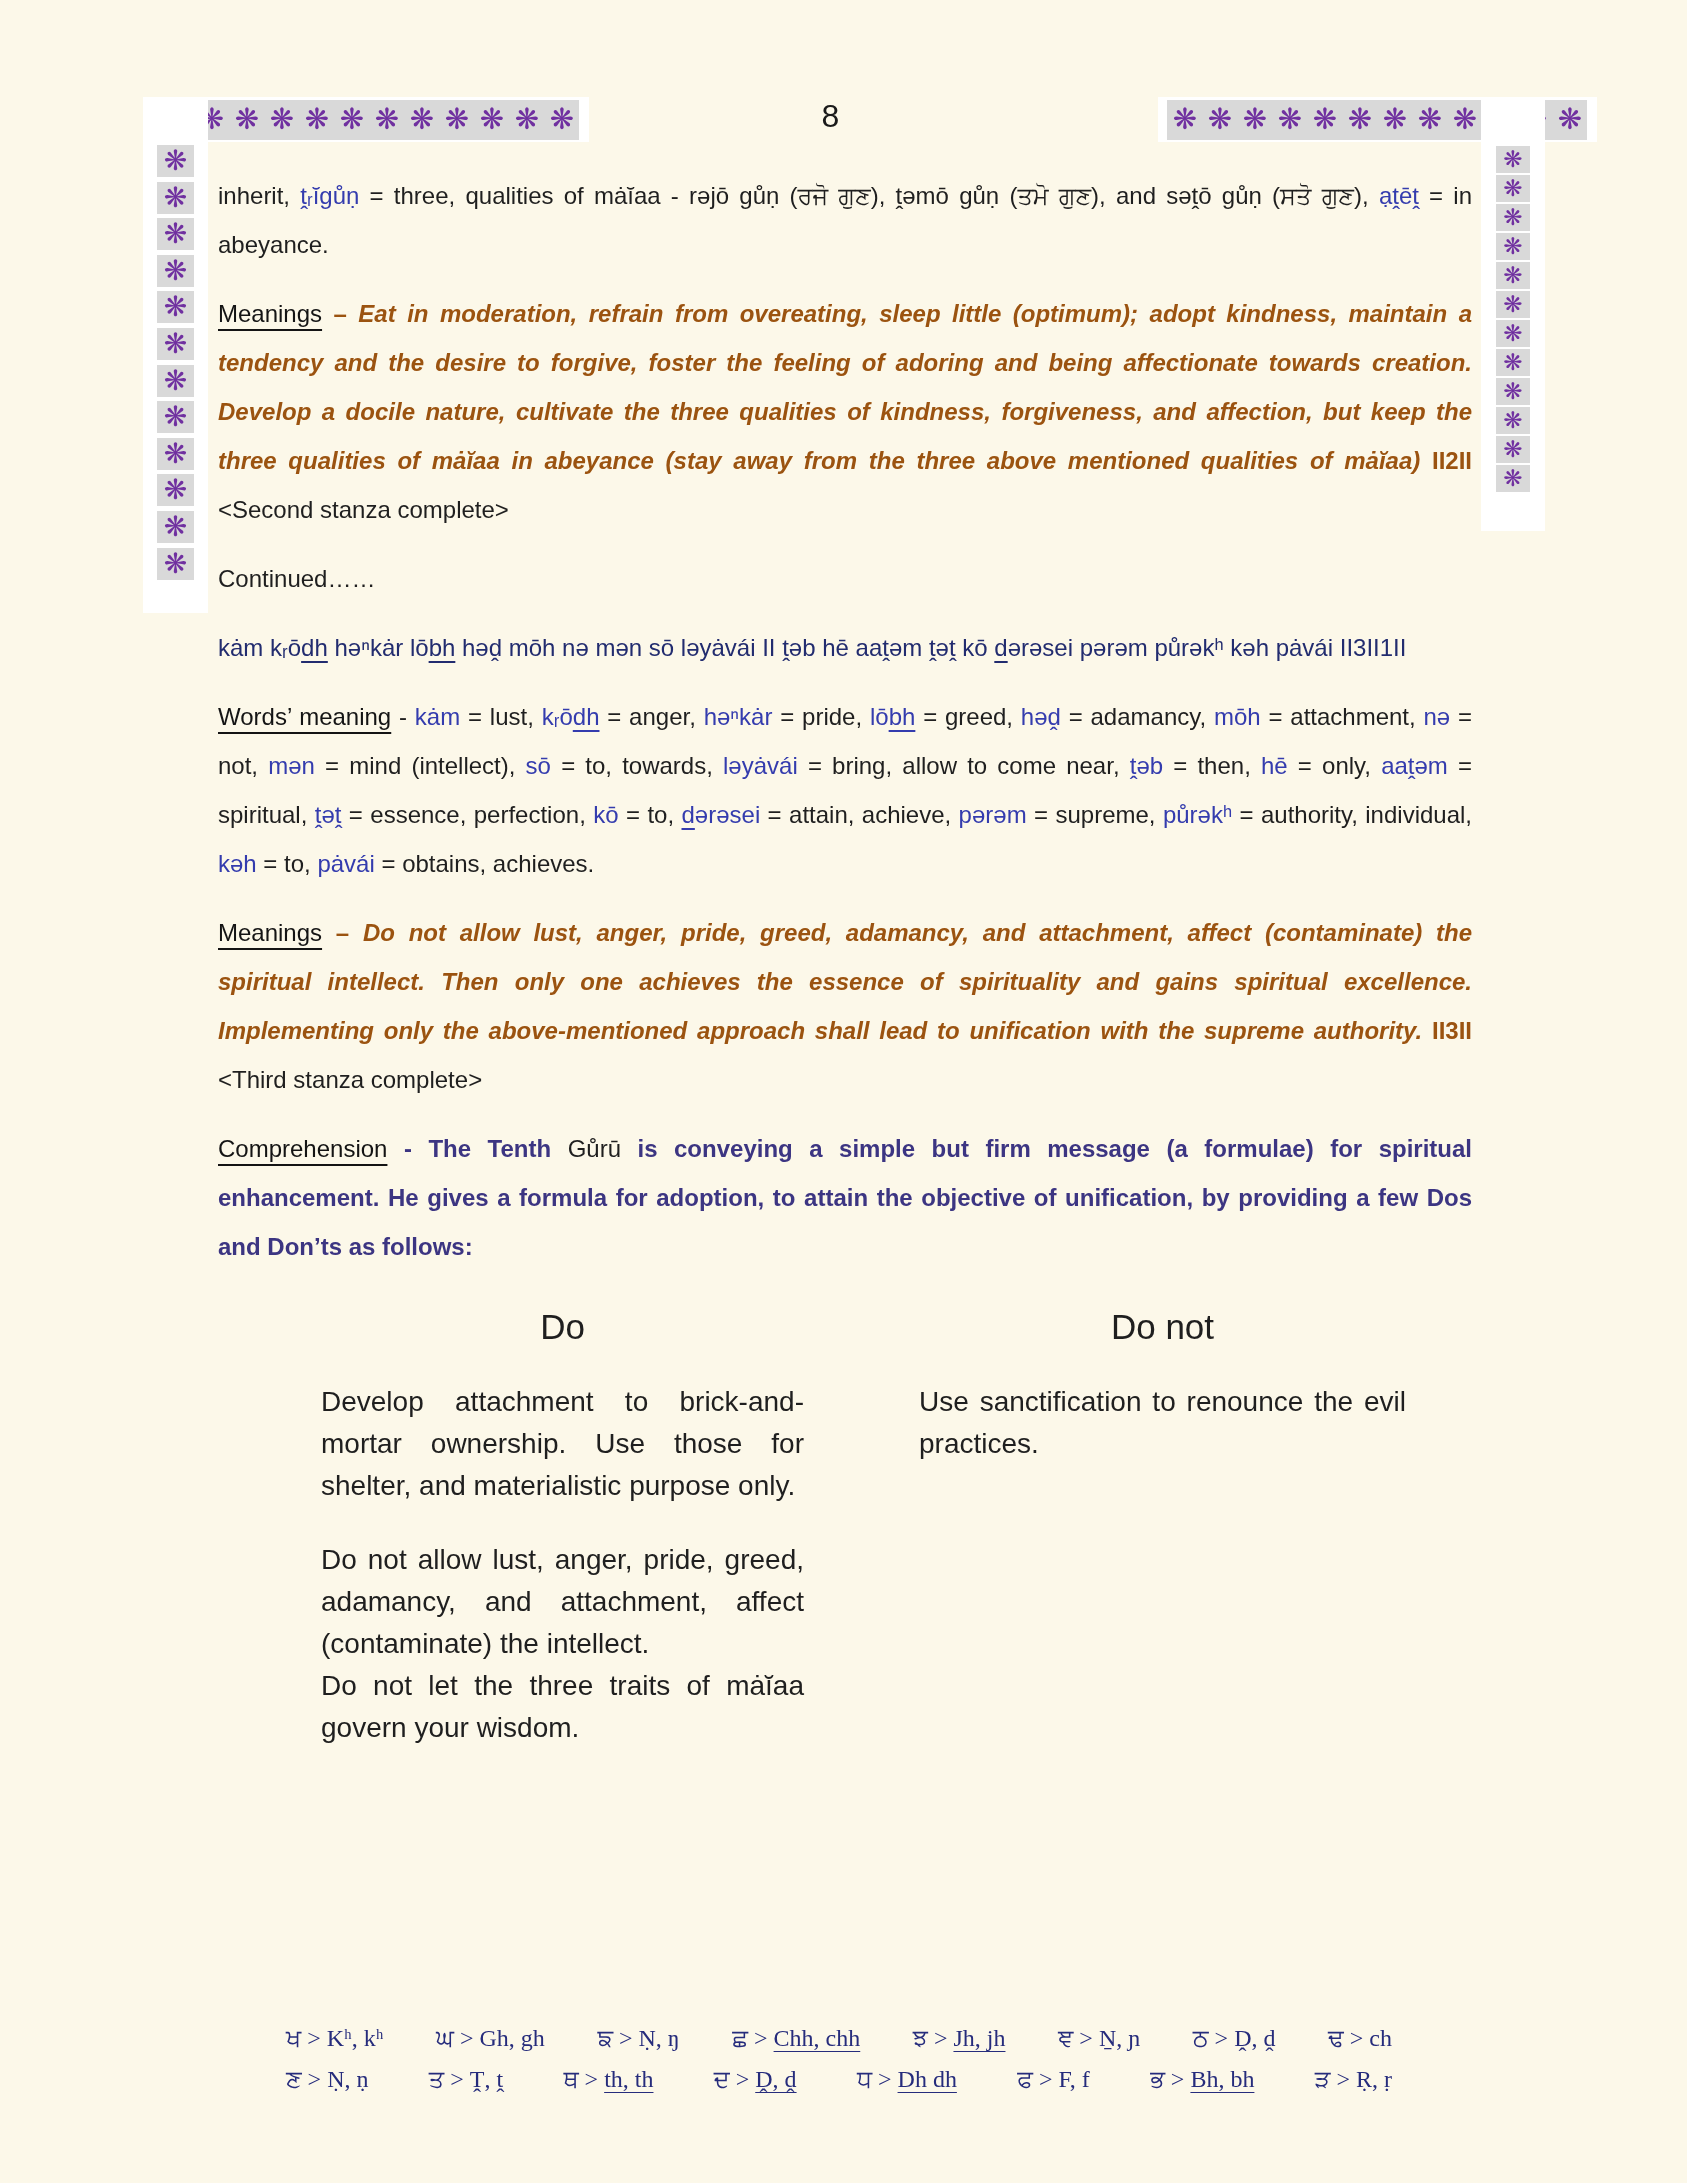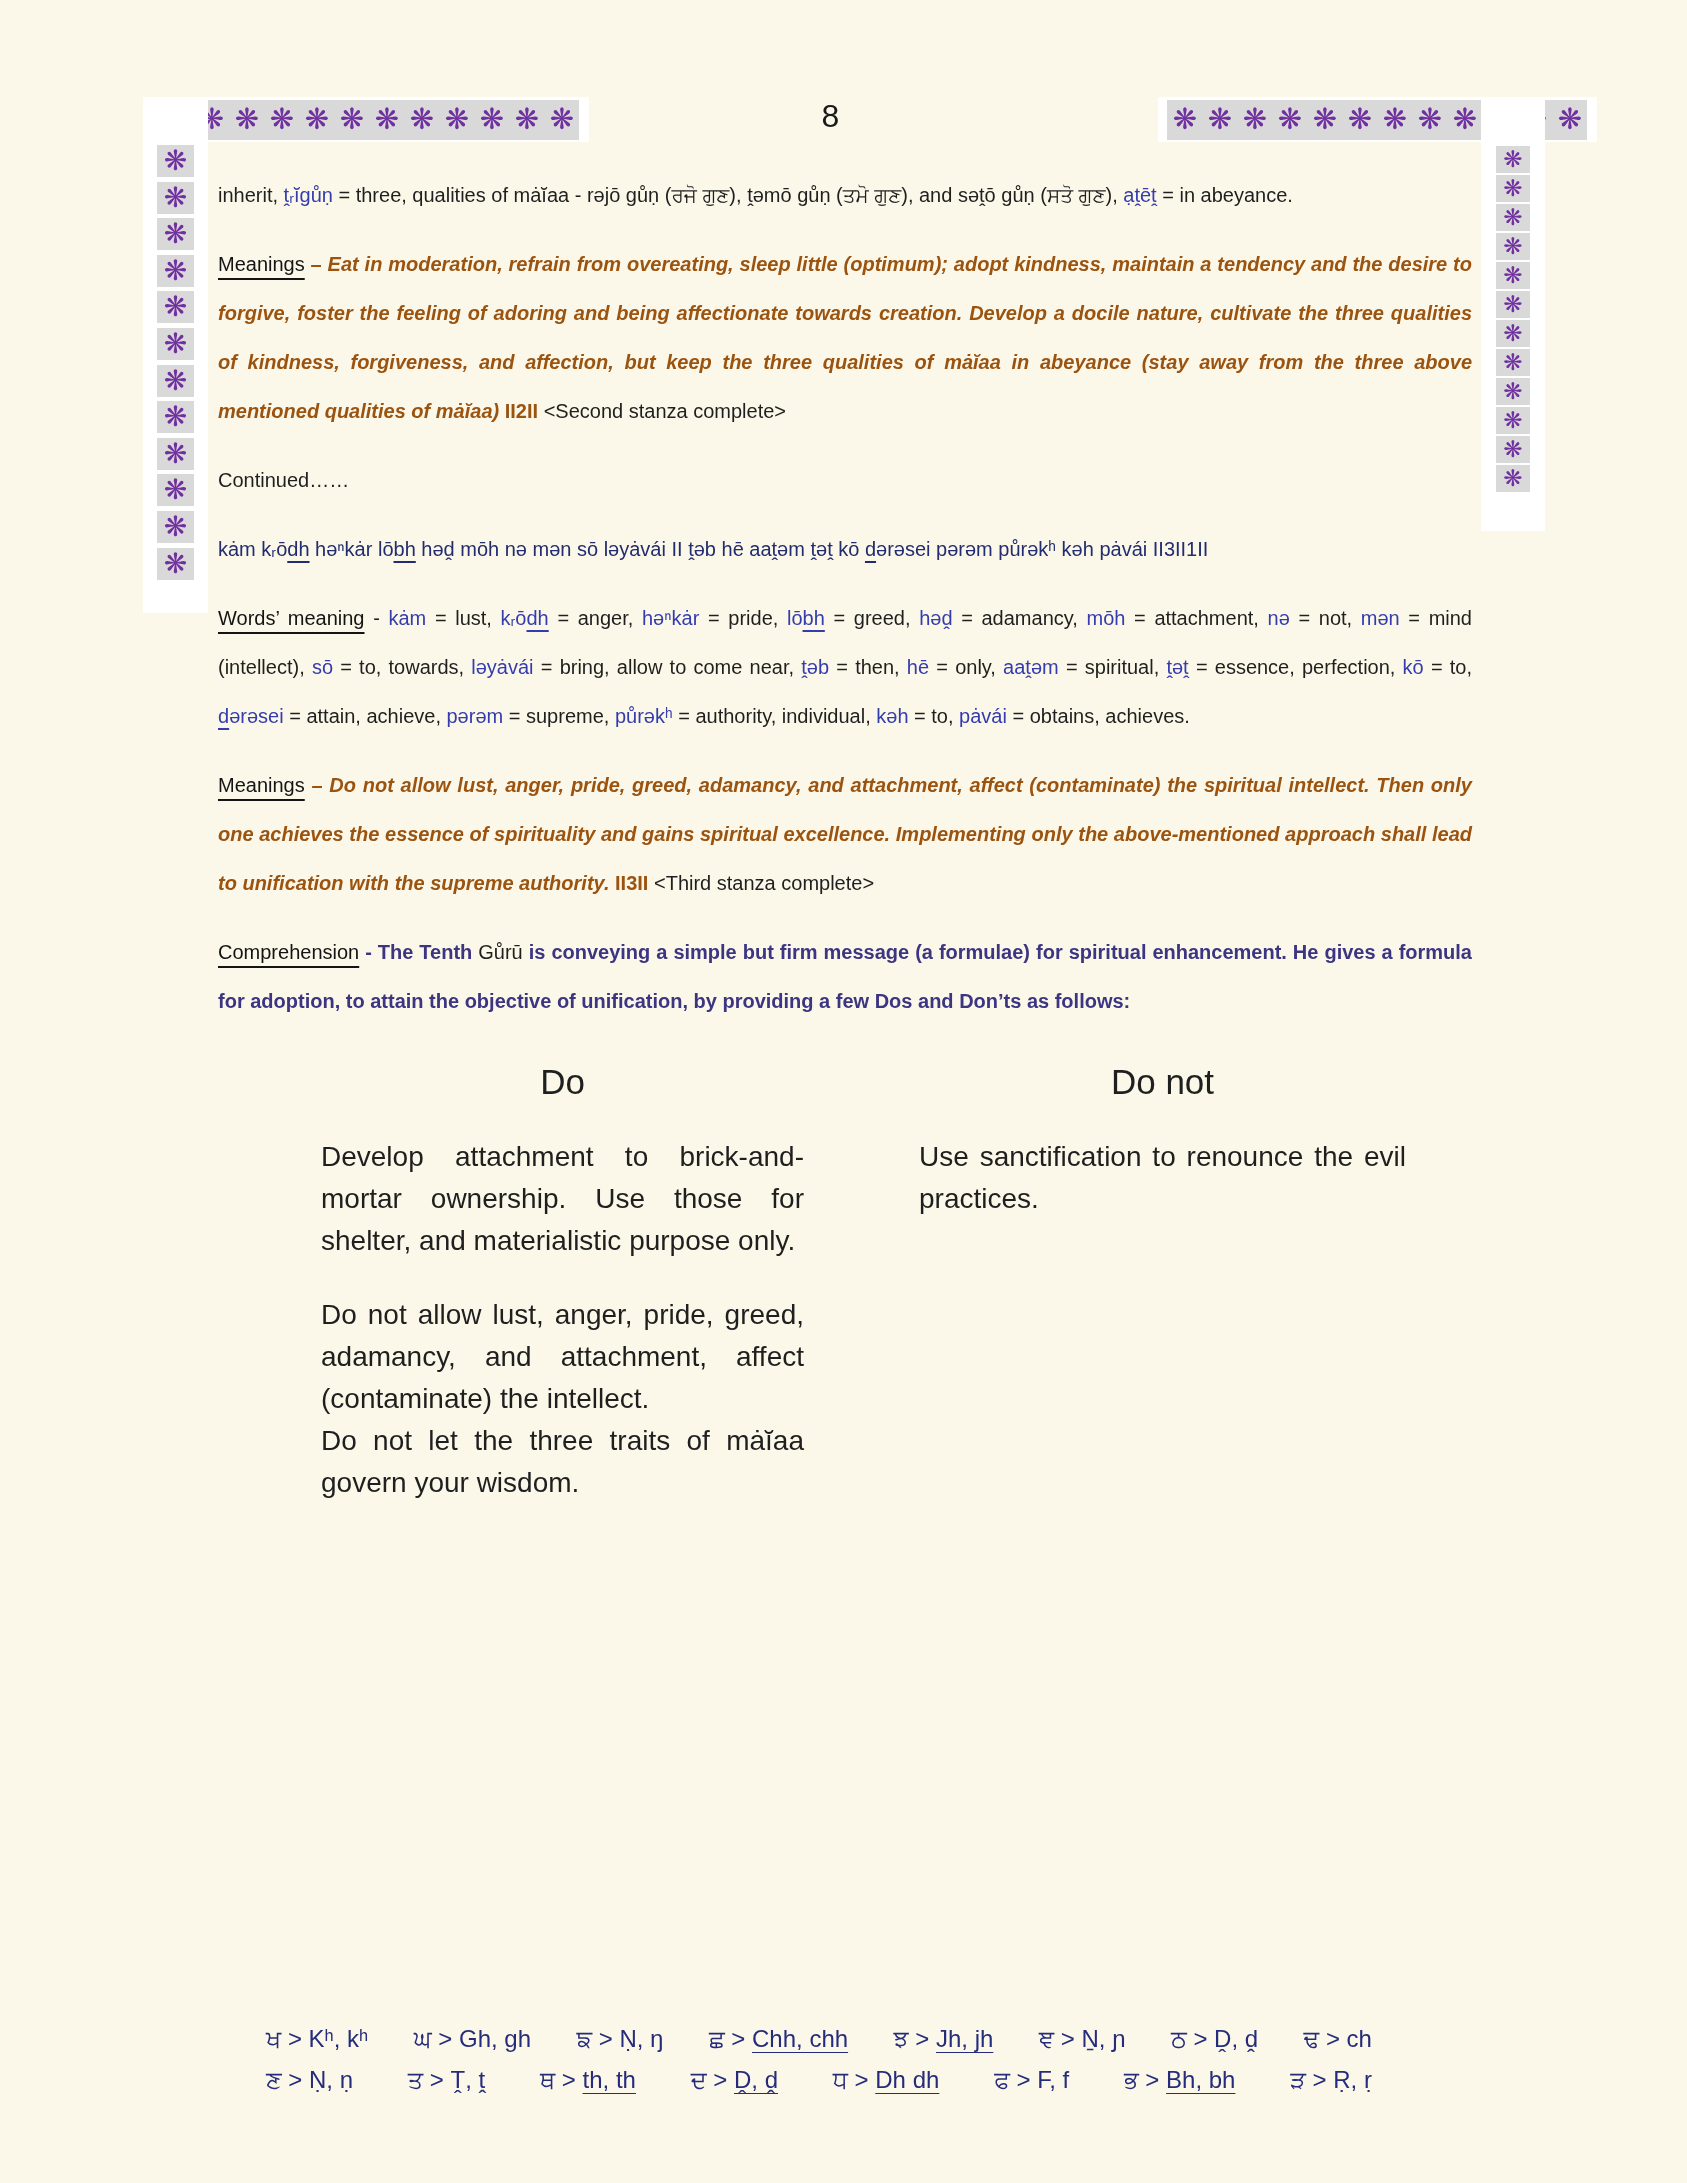--- a/index.html
+++ b/index.html
@@ -14,41 +14,41 @@
   #strip-right{left:1158px;}
   .vband{position:absolute;background:#ffffff;display:flex;flex-direction:column;align-items:center;}
   #border-left{left:143px;top:97px;width:65px;height:516px;padding-top:48px;box-sizing:border-box;}
   #border-left .vtile{width:37px;height:32px;margin-bottom:4.6px;font-size:28px;}
   #border-right{left:1481px;top:97px;width:64px;height:434px;padding-top:49px;box-sizing:border-box;}
   #border-right .vtile{width:34px;height:27px;margin-bottom:2px;font-size:23px;}
   .vtile{background:#d9d9d9;display:flex;align-items:center;justify-content:center;color:#7030a0;line-height:1;}
   .pagenum{position:absolute;top:98px;left:781px;width:99px;text-align:center;font-size:32px;color:#1a1a1a;}
   
   .content{position:absolute;left:218px;top:171px;width:1254px;}
-  .content p.body{font-size:20px;line-height:49px;text-align:justify;margin:0 0 20px 0;}
+  .content p.body{font-size:24px;line-height:49px;text-align:justify;margin:0 0 20px 0;}
   .content p.stanza{margin-bottom:20px;}
   
   .s-k {color:#1f1f1f;}
   .s-g {color:#1f1f1f;}
   .s-ku{color:#141414;text-decoration:underline;text-decoration-thickness:2.3px;text-underline-offset:7.3px;}
   .s-b {color:#343cae;}
   .s-bu{color:#343cae;text-decoration:underline;text-decoration-thickness:1.7px;text-underline-offset:5.3px;}
   .s-n {color:#222c6f;}
   .s-nu{color:#222c6f;text-decoration:underline;text-decoration-thickness:1.7px;text-underline-offset:5.3px;}
   .s-br{color:#9b5310;font-style:italic;font-weight:600;}
   .s-bn{color:#9b5310;font-weight:600;}
   .s-p {color:#3c3582;font-weight:bold;}
   
   .dd-table{margin-top:38px;padding-left:103px;display:grid;grid-template-columns:483px 487px;
             column-gap:115px;row-gap:32px;font-size:28px;line-height:42px;}
   .dd-head{font-size:35px;line-height:1;text-align:center;margin:0 0 5.3px 0;color:#1f1f1f;}
   .dd-cell p{margin:0;text-align:justify;}
   .dd-cell p.gap-after{margin-bottom:17px;}
   
-  .legend{position:absolute;left:266px;top:2018px;width:1106px;color:#262c7c;font-size:24px;}
+  .legend{position:absolute;left:286px;top:2018px;width:1106px;color:#262c7c;font-size:24px;font-family:Liberation Serif, serif;}
   .legend .lrow{display:flex;justify-content:space-between;line-height:41px;}
   .entry{white-space:nowrap;}
   .entry .rom.u{text-decoration:underline;text-decoration-thickness:1.3px;text-underline-offset:4.6px;}
 </style>
 </head>
 <body>
 
 <div class="page">
 
   <div class="hband" id="strip-left">

